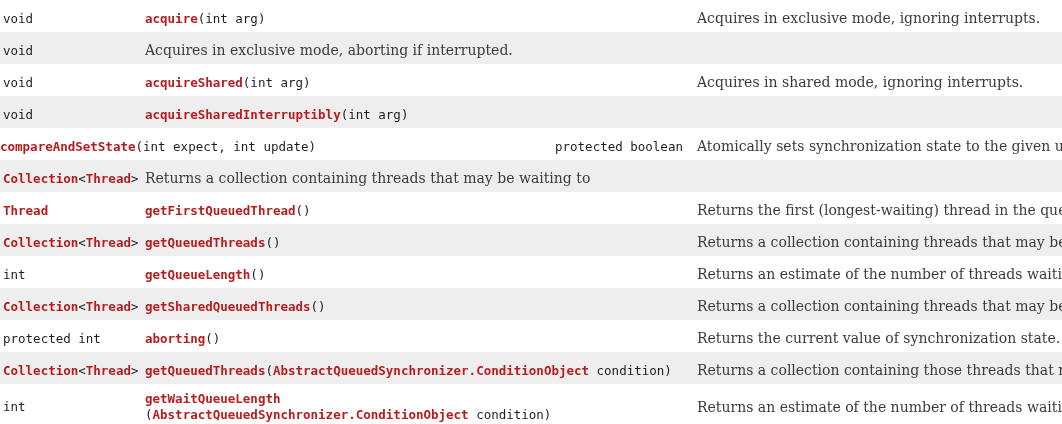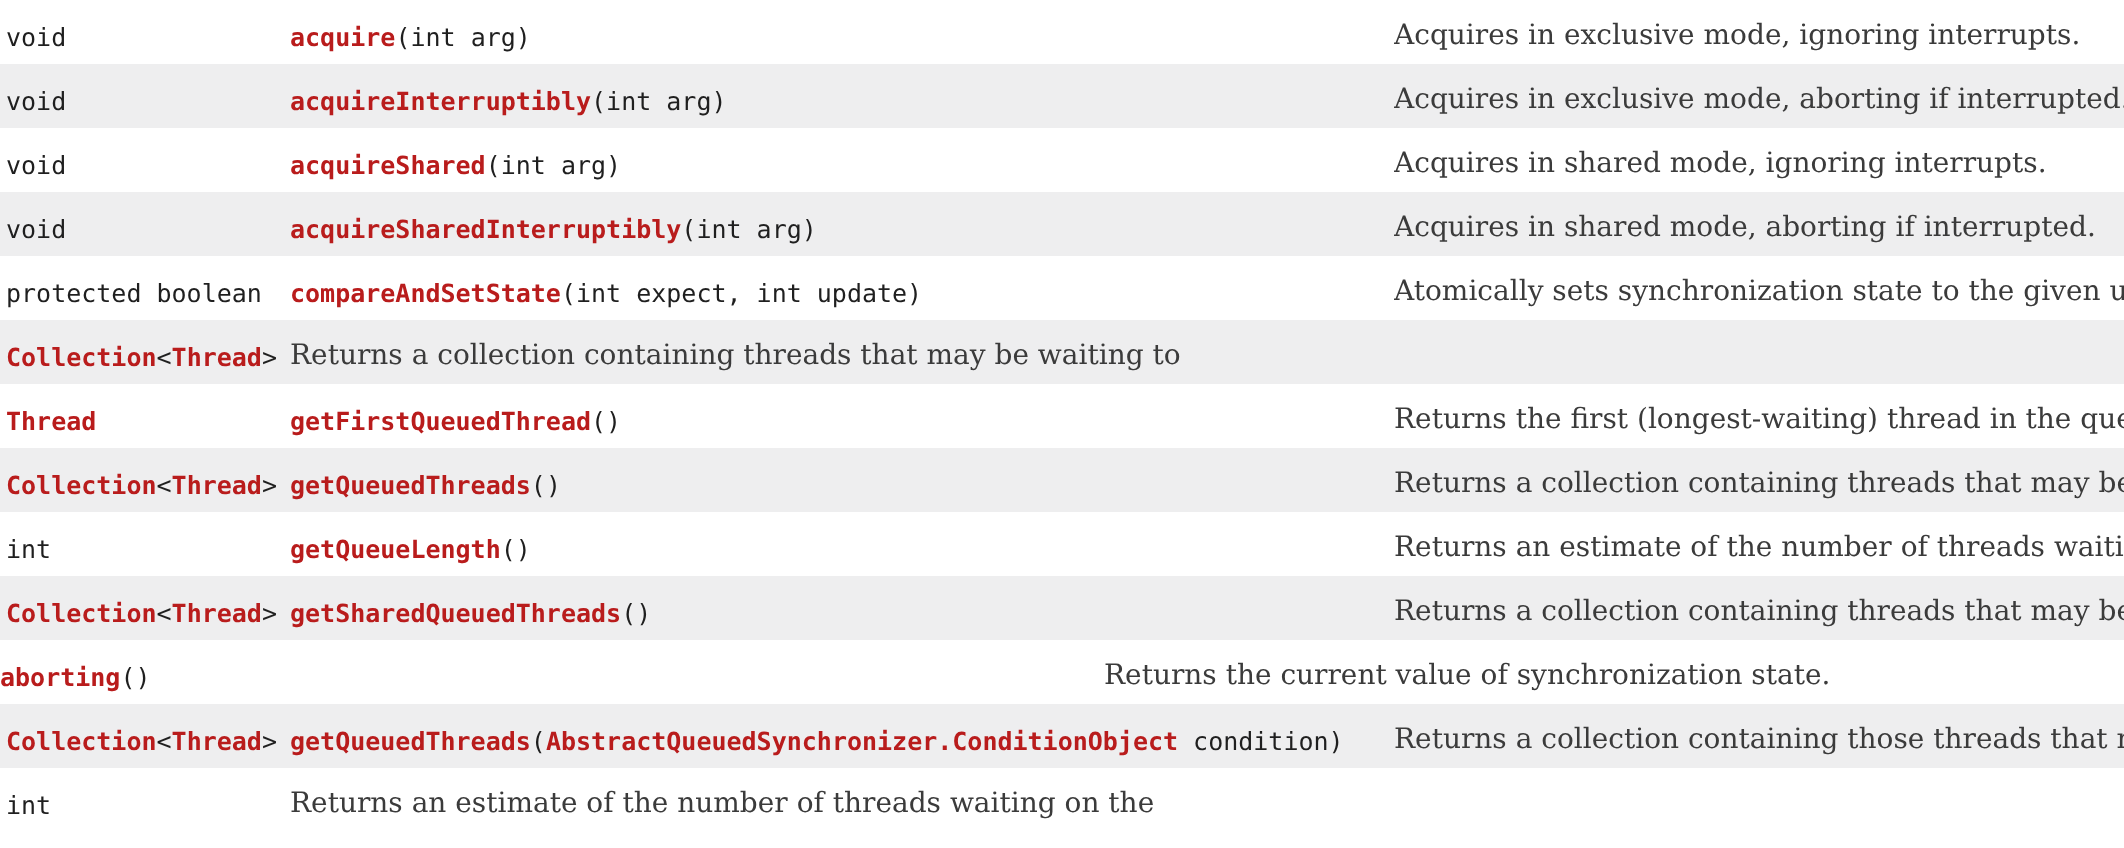--- a/index.html
+++ b/index.html
@@ -34,36 +34,34 @@
 <body>
 
 <div class="table">
     <div class="row">
       <div class="cell type"><span>void</span></div>
       <div class="cell method"><span class="link">acquire</span><span>(int arg)</span></div>
       <div class="cell desc">Acquires in exclusive mode, ignoring interrupts.</div>
     </div>
     <div class="row shade">
       <div class="cell type"><span>void</span></div>
-      <div class="cell method"><span class="link">acquireInterruptibly</span><span>(int arg)</span></div>
       <div class="cell desc">Acquires in exclusive mode, aborting if interrupted.</div>
     </div>
     <div class="row">
       <div class="cell type"><span>void</span></div>
       <div class="cell method"><span class="link">acquireShared</span><span>(int arg)</span></div>
       <div class="cell desc">Acquires in shared mode, ignoring interrupts.</div>
     </div>
     <div class="row shade">
       <div class="cell type"><span>void</span></div>
       <div class="cell method"><span class="link">acquireSharedInterruptibly</span><span>(int arg)</span></div>
-      <div class="cell desc">Acquires in shared mode, aborting if interrupted.</div>
     </div>
     <div class="row">
+      <div class="cell method"><span class="link">compareAndSetState</span><span>(int expect, int update)</span></div>
       <div class="cell type"><span>protected boolean</span></div>
-      <div class="cell method"><span class="link">compareAndSetState</span><span>(int expect, int update)</span></div>
       <div class="cell desc">Atomically sets synchronization state to the given updated value if</div>
     </div>
     <div class="row shade">
       <div class="cell type"><span class="link">Collection</span><span>&lt;</span><span class="link">Thread</span><span>&gt;</span></div>
       <div class="cell desc">Returns a collection containing threads that may be waiting to</div>
     </div>
     <div class="row">
       <div class="cell type"><span class="link">Thread</span></div>
       <div class="cell method"><span class="link">getFirstQueuedThread</span><span>()</span></div>
       <div class="cell desc">Returns the first (longest-waiting) thread in the queue, or null</div>
@@ -77,25 +75,27 @@
       <div class="cell type"><span>int</span></div>
       <div class="cell method"><span class="link">getQueueLength</span><span>()</span></div>
       <div class="cell desc">Returns an estimate of the number of threads waiting to acquire.</div>
     </div>
     <div class="row shade">
       <div class="cell type"><span class="link">Collection</span><span>&lt;</span><span class="link">Thread</span><span>&gt;</span></div>
       <div class="cell method"><span class="link">getSharedQueuedThreads</span><span>()</span></div>
       <div class="cell desc">Returns a collection containing threads that may be waiting to</div>
     </div>
     <div class="row">
+      <div class="cell type"><span>protected int</span></div>
       <div class="cell method"><span class="link">aborting</span><span>()</span></div>
       <div class="cell desc">Returns the current value of synchronization state.</div>
     </div>
     <div class="row shade">
       <div class="cell type"><span class="link">Collection</span><span>&lt;</span><span class="link">Thread</span><span>&gt;</span></div>
       <div class="cell method"><span class="link">getQueuedThreads</span><span>(</span><span class="link">AbstractQueuedSynchronizer.ConditionObject</span><span> condition)</span></div>
       <div class="cell desc">Returns a collection containing those threads that may be waiting</div>
     </div>
     <div class="row">
       <div class="cell type"><span>int</span></div>
+      <div class="cell method"><span class="link">getWaitQueueLength</span><br><span>(</span><span class="link">AbstractQueuedSynchronizer.ConditionObject</span><span> condition)</span></div>
       <div class="cell desc">Returns an estimate of the number of threads waiting on the</div>
     </div>
   </div>
 
 </body></html>

